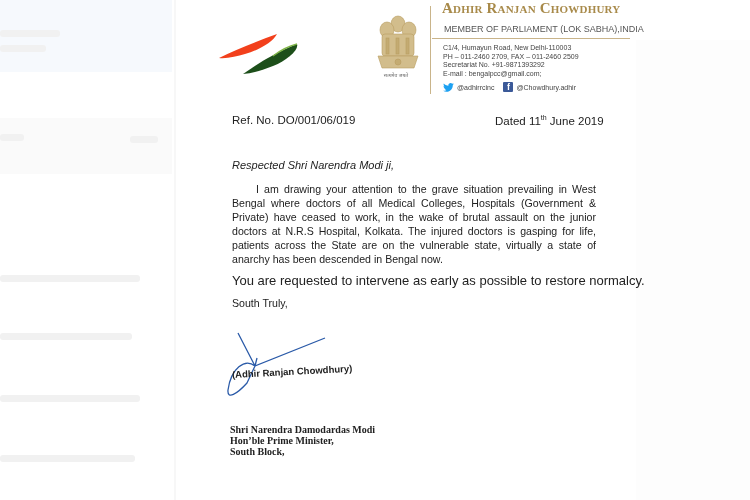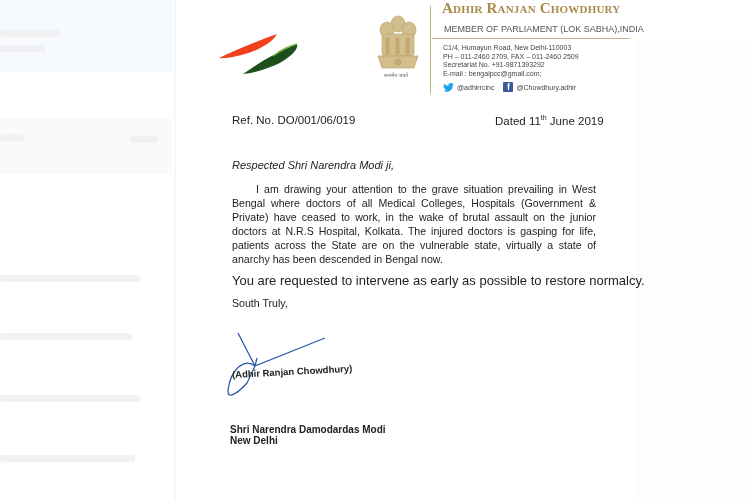--- a/index.html
+++ b/index.html
@@ -40,21 +40,21 @@
     .date { position: absolute; left: 495px; top: 114px; font-size: 11.5px; color: #222; }
     .date sup { font-size: 7px; }
     .salutation { position: absolute; left: 232px; top: 159px; font-size: 11px; font-style: italic; color: #222; }
     .para { position: absolute; left: 232px; top: 182px; width: 364px; font-size: 10.6px; color: #222; line-height: 14px; text-align: justify; text-indent: 24px; }
     .request { position: absolute; left: 232px; top: 273px; font-size: 13px; color: #222; }
     .closing { position: absolute; left: 232px; top: 297px; font-size: 10.6px; color: #222; }
 
     .signature { position: absolute; left: 225px; top: 328px; width: 110px; height: 75px; }
     .sig-name { position: absolute; left: 232px; top: 369px; font-size: 9.5px; font-weight: bold; color: #222; transform: rotate(-3deg); transform-origin: left center; }
 
-    .address { position: absolute; left: 230px; top: 424px; font-size: 10px; font-weight: bold; color: #222; line-height: 11.2px; }
+    .address { position: absolute; left: 230px; top: 424px; font-size: 10px; font-weight: bold; color: #222; line-height: 11.2px; font-family: Liberation Serif, serif; }
   </style>
 </head>
 <body>
 
 <div class="ghost">
   <div class="band band1"></div>
   <div class="band band2"></div>
   <div class="line" style="left:0;top:30px;width:60px"></div>
   <div class="line" style="left:0;top:45px;width:46px"></div>
   <div class="line" style="left:0;top:134px;width:24px"></div>
@@ -118,14 +118,15 @@
 <div class="request">You are requested to intervene as early as possible to restore normalcy.</div>
 <div class="closing">South Truly,</div>
 
 <svg class="signature" viewBox="0 0 110 75">
   <path d="M13 5 L 30 38 M 30 38 L 32 30 M 30 38 C 20 30, 6 40, 3 62 C 2 72, 12 66, 22 55 L 30 38 L 100 10" stroke="#2a5aa8" stroke-width="1.3" fill="none"></path>
 </svg>
 <div class="sig-name">(Adhir Ranjan Chowdhury)</div>
 
 <div class="address">
   <div>Shri Narendra Damodardas Modi</div>
-  <div>New Delhi</div>
+  <div>Hon’ble Prime Minister,</div>
+  <div>South Block,</div>
 </div>
 
 </body></html>

